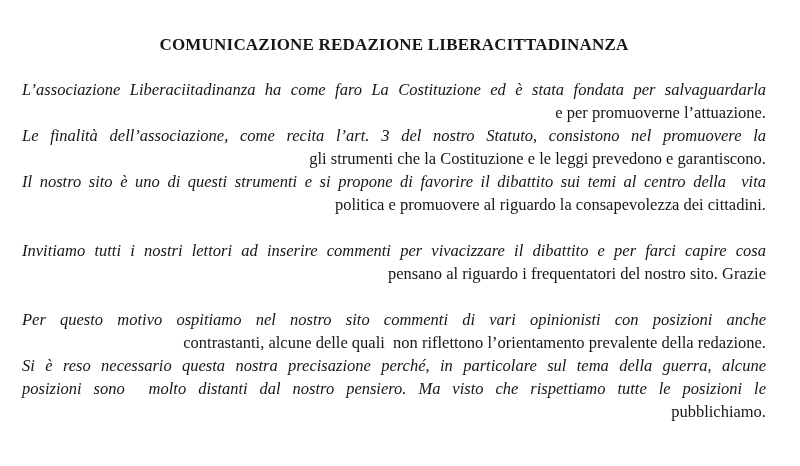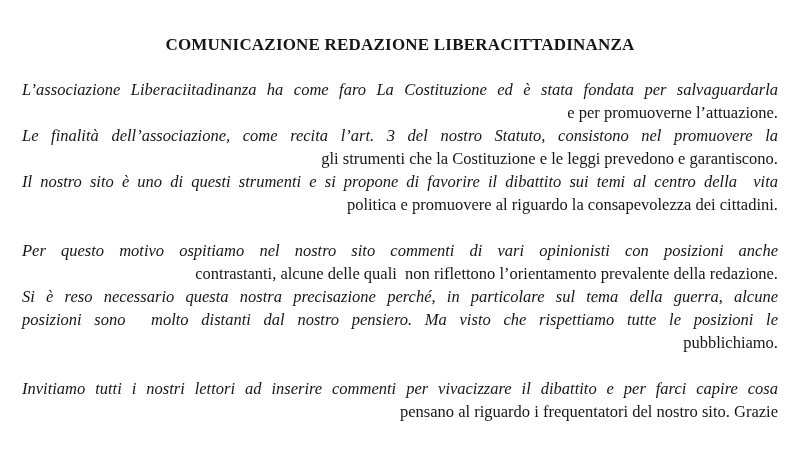--- a/index.html
+++ b/index.html
@@ -11,21 +11,21 @@
     width: 800px;
     height: 466px;
     font-family: "Liberation Serif", "DejaVu Serif", serif;
     color: #161616;
     overflow: hidden;
   }
   .page {
     box-sizing: border-box;
     width: 800px;
     height: 424px;
-    padding: 33px 22px 0 22px;
+    padding: 33px 34px 0 22px;
     background: #ffffff;
     overflow: hidden;
   }
   .doc-title {
     margin: 0 0 22px 0;
     font-size: 17px;
     font-weight: bold;
     line-height: 23px;
     text-align: center;
     letter-spacing: 0.2px;
@@ -57,25 +57,25 @@
   <div class="para">
     <div class="line just">L’associazione Liberaciitadinanza ha come faro La Costituzione ed è stata fondata per salvaguardarla</div>
     <div class="line end">e per promuoverne l’attuazione.</div>
     <div class="line just">Le finalità dell’associazione, come recita l’art. 3 del nostro Statuto, consistono nel promuovere la</div>
     <div class="line end">gli strumenti che la Costituzione e le leggi prevedono e garantiscono.</div>
     <div class="line just">Il nostro sito è uno di questi strumenti e si propone di favorire il dibattito sui temi al centro della  vita</div>
     <div class="line end">politica e promuovere al riguardo la consapevolezza dei cittadini.</div>
   </div>
 
   <div class="para">
+    <div class="line just">Invitiamo tutti i nostri lettori ad inserire commenti per vivacizzare il dibattito e per farci capire cosa</div>
+    <div class="line end">pensano al riguardo i frequentatori del nostro sito. Grazie</div>
+  </div>
+
+  <div class="para">
     <div class="line just">Per questo motivo ospitiamo nel nostro sito commenti di vari opinionisti con posizioni anche</div>
     <div class="line end">contrastanti, alcune delle quali  non riflettono l’orientamento prevalente della redazione.</div>
     <div class="line just">Si è reso necessario questa nostra precisazione perché, in particolare sul tema della guerra, alcune</div>
     <div class="line just">posizioni sono  molto distanti dal nostro pensiero. Ma visto che rispettiamo tutte le posizioni le</div>
     <div class="line end">pubblichiamo.</div>
   </div>
 
-  <div class="para">
-    <div class="line just">Invitiamo tutti i nostri lettori ad inserire commenti per vivacizzare il dibattito e per farci capire cosa</div>
-    <div class="line end">pensano al riguardo i frequentatori del nostro sito. Grazie</div>
-  </div>
-
 </div>
 
 </body></html>

